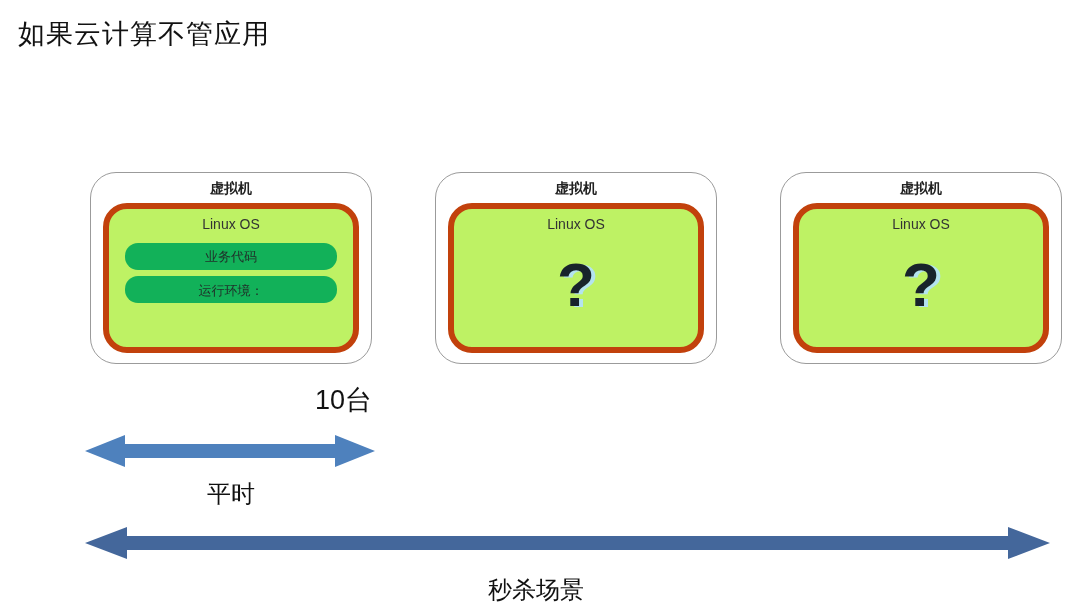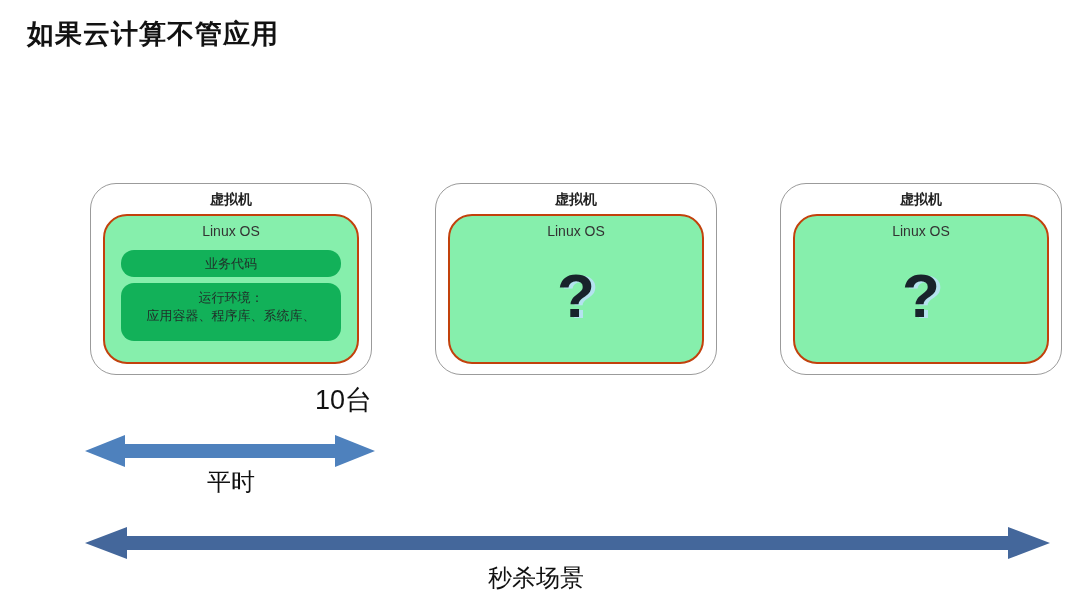--- a/index.html
+++ b/index.html
@@ -12,52 +12,50 @@
     width:1080px;
     height:605px;
     background:#ffffff;
     overflow:hidden;
   }
   .page-title {
     position:absolute;
     left:18px;
     top:16px;
     font-size:27px;
-    font-weight:bold;
+    font-weight:normal;
     color:#121212;
     letter-spacing:1px;
-    margin-left:9px;
   }
   
   .vm {
     position:absolute;
     top:172px;
     width:282px;
     height:192px;
     border:1px solid #9b9b9b;
     border-radius:26px;
     background:#ffffff;
-    margin-top:11px;
   }
   .vm--1 { left:90px; }
   .vm--2 { left:435px; }
   .vm--3 { left:780px; }
   .vm-title {
     text-align:center;
     margin-top:7px;
     font-size:14px;
     font-weight:bold;
     color:#222222;
   }
   .vm-inner {
     position:absolute;
     left:12px; right:12px; top:30px; bottom:10px;
-    border:2px solid #c2410c;
+    border:6px solid #c2410c;
     border-radius:24px;
-    background:#86efac;
+    background:#bef264;
   }
   .os-label {
     text-align:center;
     margin-top:7px;
     font-size:14px;
     color:#333333;
   }
   .green-block {
     position:absolute;
     left:16px; right:16px;
@@ -67,21 +65,21 @@
     text-align:center;
     font-size:13px;
   }
   .green-block--code {
     top:34px;
     height:27px;
     line-height:27px;
   }
   .green-block--env {
     top:67px;
-    padding:6px 2px 16px 2px;
+    padding:6px 2px 3px 2px;
     line-height:18px;
   }
   .question-wrap {
     position:absolute;
     left:0; right:0; top:0; bottom:0;
     display:flex;
     align-items:center;
     justify-content:center;
   }
   .question-mark {
@@ -105,39 +103,39 @@
     position:absolute;
     display:block;
   }
   .arrow--short { left:85px; top:434px; width:290px; height:34px; }
   .arrow--long  { left:85px; top:526px; width:965px; height:34px; }
   .arrow-label {
     position:absolute;
     font-size:24px;
     color:#111111;
     text-align:center;
+    margin-top:12px;
   }
   .arrow-label--short { left:90px; width:282px; top:466px; }
   .arrow-label--long  { left:0;    width:1072px; top:562px; }
 </style>
 </head>
 <body>
 
 <div class="canvas">
 
   <div class="page-title">如果云计算不管应用</div>
 
   <div class="vm vm--1">
     <div class="vm-title">虚拟机</div>
     <div class="vm-inner">
       <div class="os-label">Linux OS</div>
       <div class="green-block green-block--code">业务代码</div>
       <div class="green-block green-block--env">
         <div>运行环境：</div>
-        <div>应用容器、程序库、系统库、</div>
       </div>
     </div>
   </div>
 
   <div class="vm vm--2">
     <div class="vm-title">虚拟机</div>
     <div class="vm-inner">
       <div class="os-label">Linux OS</div>
       <div class="question-wrap">
         <span class="question-mark">?</span>

